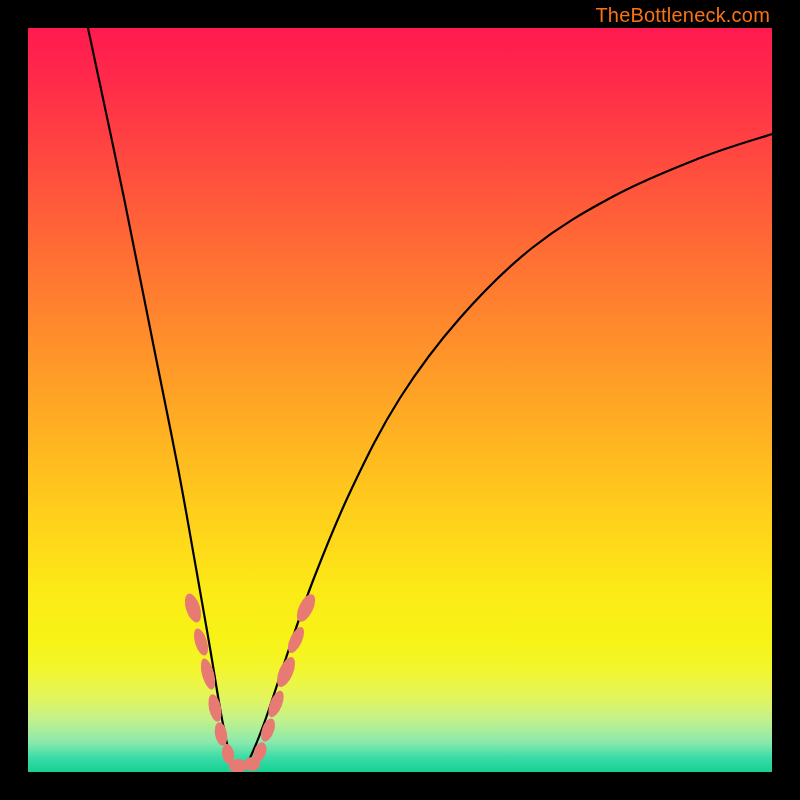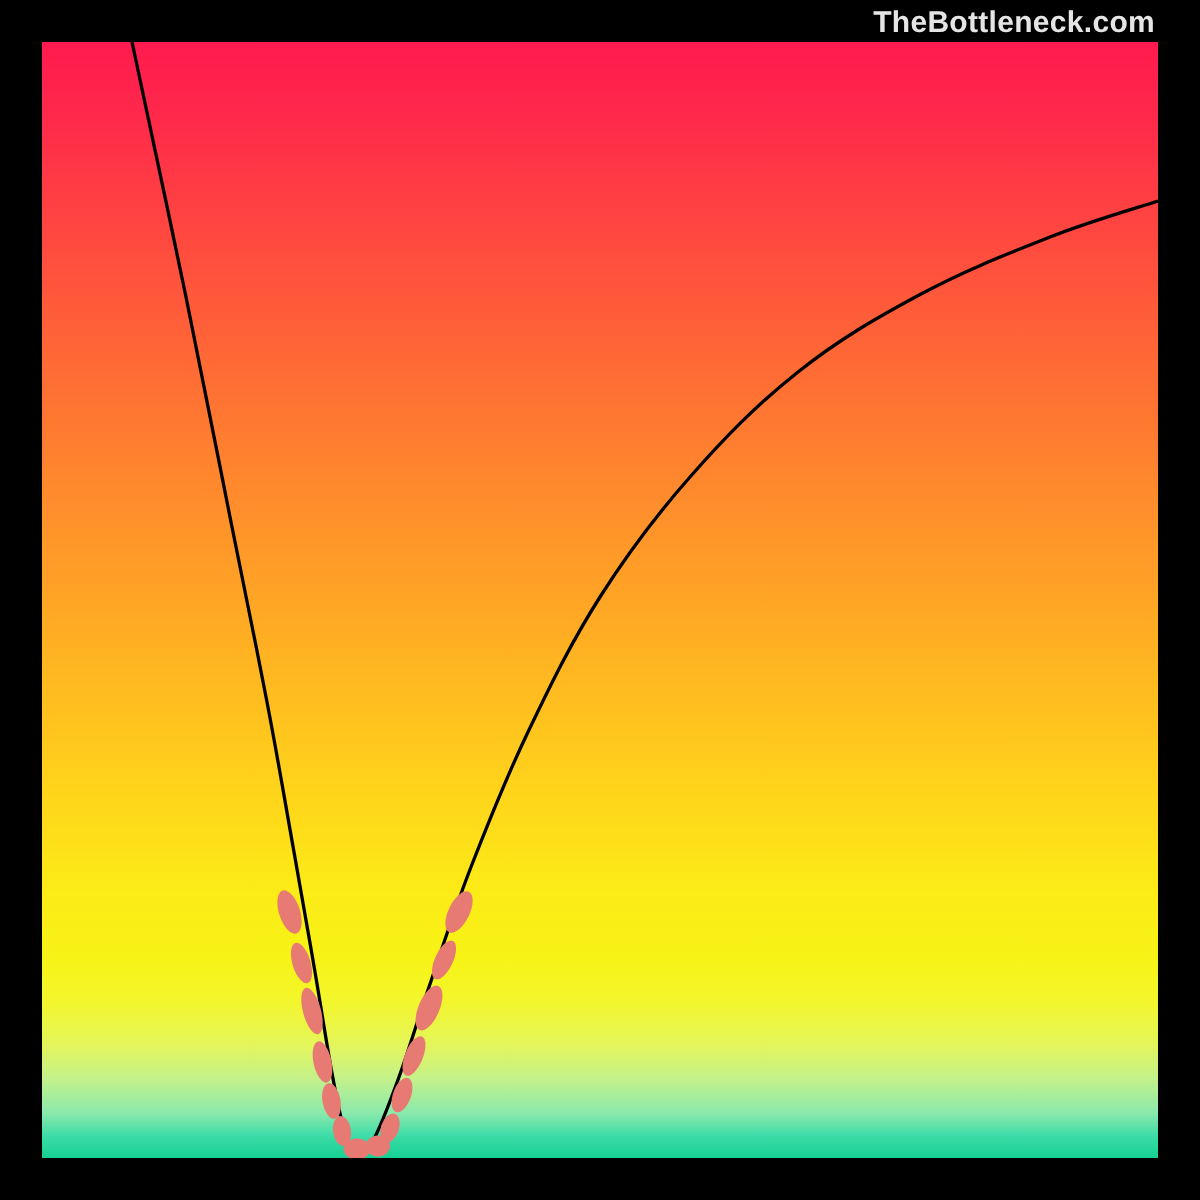--- a/index.html
+++ b/index.html
@@ -44,22 +44,22 @@
       #8ae9ac 96%,
       #3ddca7 98%,
       #16d193 100%
     );
   }
   .watermark {
     position: absolute;
     top: 4px;
     right: 30px;
     font-size: 20px;
-    font-weight: 700;
-    color: #e5e5e5;
+    font-weight: 400;
+    color: #f97316;
     letter-spacing: 0.2px;
     user-select: none;
   }
   svg.curves {
     position: absolute;
     inset: 0;
   }
   .curve {
     fill: none;
     stroke: #000;

